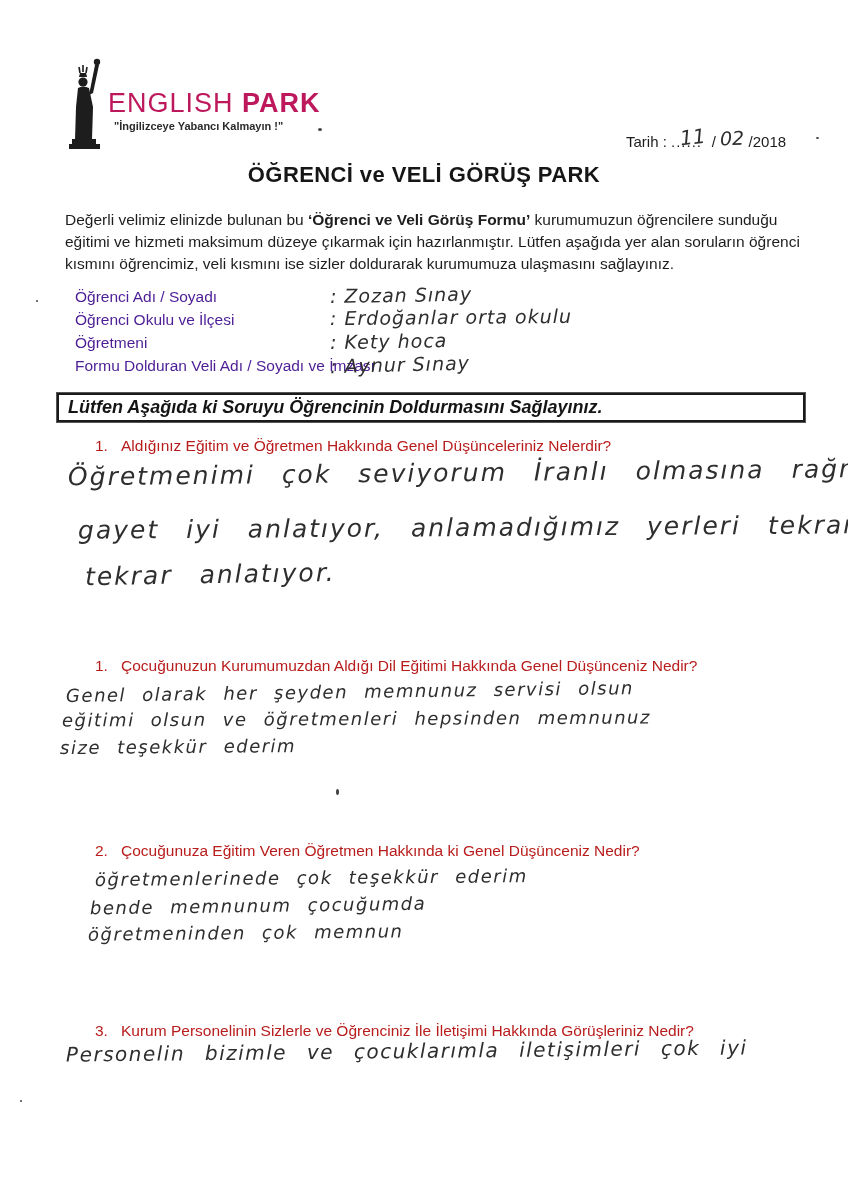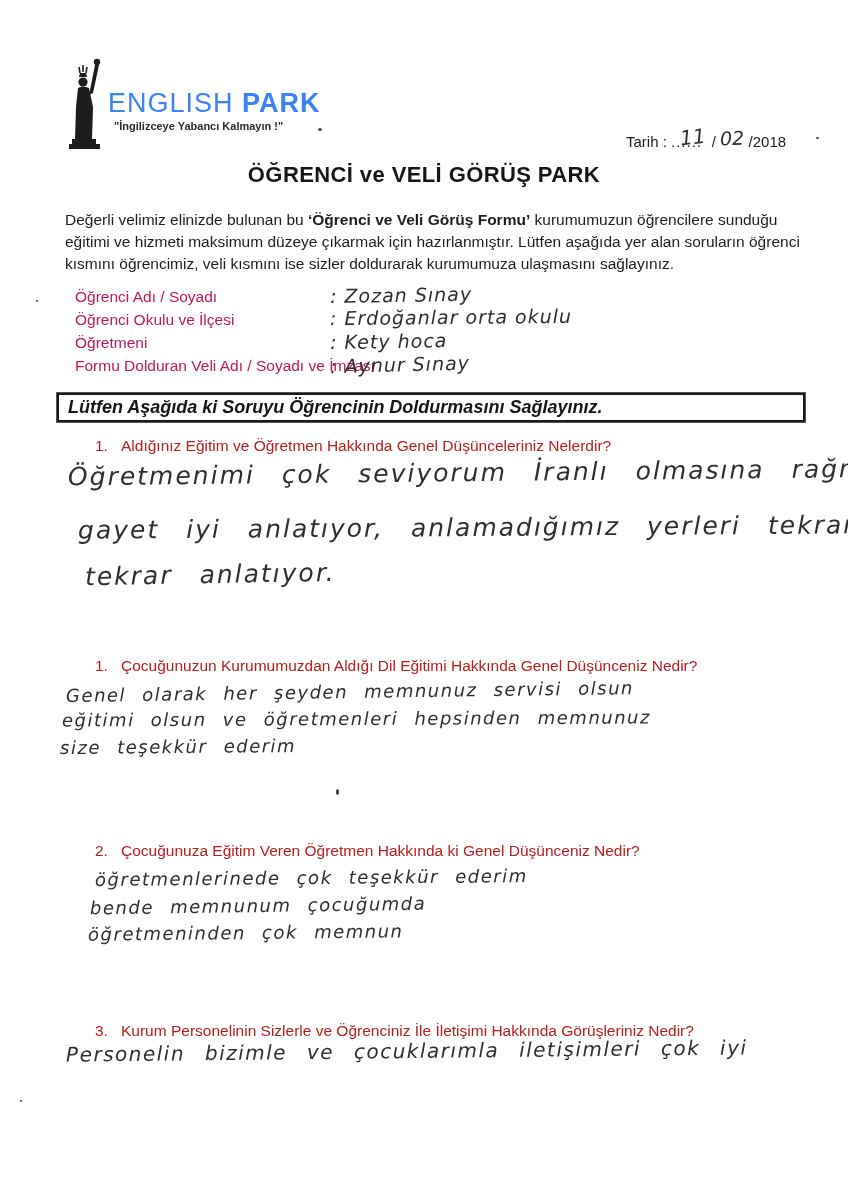--- a/index.html
+++ b/index.html
@@ -9,21 +9,21 @@
     background:#ffffff;
     margin:0 auto;
     overflow:hidden;
     font-family:"Liberation Sans", sans-serif;
     color:#1c1c1c;
   }
   
   .logo{position:absolute;left:64px;top:55px;display:flex;align-items:flex-start;}
   .statue{width:42px;height:96px;}
   .logo-text{margin-left:2px;margin-top:34px;}
-  .brand{font-size:27px;letter-spacing:1px;color:#3b82f6;line-height:28px;white-space:nowrap;text-align:center;}
+  .brand{font-size:27px;letter-spacing:1px;color:#be185d;line-height:28px;white-space:nowrap;text-align:center;}
   .brand .first{font-weight:400;}
   .brand .second{font-weight:700;}
   .tagline{font-size:11px;font-weight:700;color:#2a2a2a;margin-top:3px;margin-left:6px;white-space:nowrap;}
   
   .date{position:absolute;left:626px;top:128px;font-size:15px;white-space:nowrap;}
   .date .dots{letter-spacing:1px;color:#1c1c1c;}
   .hw{
     font-family:"DejaVu Sans", sans-serif;
     font-style:italic;
     color:#2e2e2e;
@@ -35,21 +35,21 @@
     position:absolute;left:0;right:0;top:162px;
     text-align:center;font-size:22px;font-weight:700;letter-spacing:.4px;color:#161616;
   }
   
   .intro{
     position:absolute;left:65px;top:209px;width:742px;
     font-size:15.5px;line-height:22px;color:#1d1d1d;text-align:left;
   }
   
   .fields{position:absolute;left:75px;top:288px;}
-  .field-row{height:23px;font-size:15.5px;color:#be185d;white-space:nowrap;}
+  .field-row{height:23px;font-size:15.5px;color:#4c1d95;white-space:nowrap;}
   .values{position:absolute;left:330px;top:283px;}
   .value-row{height:23px;font-size:19px;letter-spacing:1px;white-space:nowrap;}
   .value-row.v1{transform:rotate(-1deg);}
   .value-row.v2{transform:rotate(-0.5deg);}
   .value-row.v3{transform:rotate(-1deg);}
   .value-row.v4{transform:rotate(-1.5deg);}
   
   .section-bar{
     position:absolute;left:57px;width:735px;height:25px;
     border:2px solid #1a1a1a;

